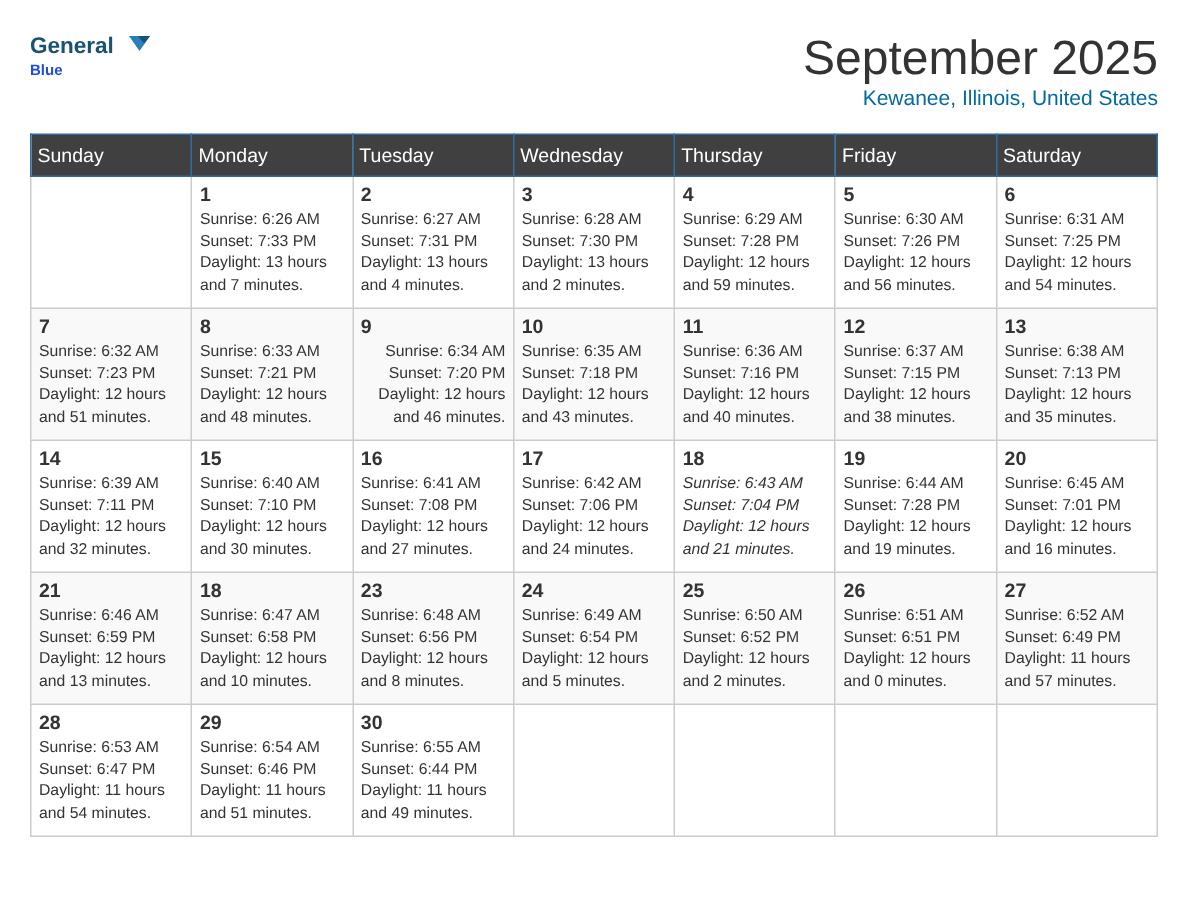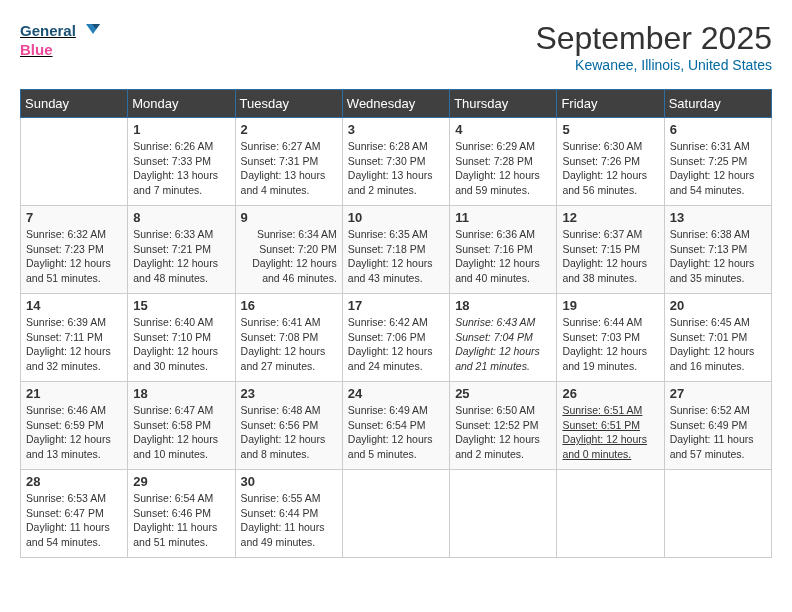--- a/index.html
+++ b/index.html
@@ -71,29 +71,29 @@
     }
     tbody tr td.empty {
       background: #fff;
     }
   </style>
 </head>
 <body>
 
 <div class="header">
   <div class="logo">
-    <div style="display:flex;flex-direction:column;line-height:1.1;text-decoration:underline;">
+    <div style="display:flex;flex-direction:column;line-height:1.1;">
       <div style="display:flex;align-items:center;">
         <span style="font-size:15px;font-weight:bold;color:#1a5276;">General</span>
         <svg width="22" height="22" viewBox="0 0 22 22" style="margin-left:2px;">
           <polygon points="8,4 22,4 15,14" fill="#2980b9"></polygon>
           <polygon points="14,4 22,4 18,9" fill="#1a5276"></polygon>
         </svg>
       </div>
-      <span style="font-size:15px;font-weight:bold;color:#ec4899;">Blue</span>
+      <span style="font-size:10px;font-weight:bold;color:#1d4ed8;">Blue</span>
     </div>
   </div>
   <div class="title-block">
     <div class="month-title">September 2025</div>
     <div class="location">Kewanee, Illinois, United States</div>
   </div>
 </div>
 
 <table>
   <thead>
@@ -236,21 +236,21 @@
         <td>
           <span class="day-number">18</span>
           <div class="day-info" style="white-space: pre-line; font-style: italic;">Sunrise: 6:43 AM
 Sunset: 7:04 PM
 Daylight: 12 hours
 and 21 minutes.</div>
         </td>
         <td>
           <span class="day-number">19</span>
           <div class="day-info" style="white-space: pre-line;">Sunrise: 6:44 AM
-Sunset: 7:03 PM
+Sunset: 7:28 PM
 Daylight: 12 hours
 and 19 minutes.</div>
         </td>
         <td>
           <span class="day-number">20</span>
           <div class="day-info" style="white-space: pre-line;">Sunrise: 6:45 AM
 Sunset: 7:01 PM
 Daylight: 12 hours
 and 16 minutes.</div>
         </td>
@@ -280,27 +280,27 @@
         <td>
           <span class="day-number">24</span>
           <div class="day-info" style="white-space: pre-line;">Sunrise: 6:49 AM
 Sunset: 6:54 PM
 Daylight: 12 hours
 and 5 minutes.</div>
         </td>
         <td>
           <span class="day-number">25</span>
           <div class="day-info" style="white-space: pre-line;">Sunrise: 6:50 AM
-Sunset: 12:52 PM
+Sunset: 6:52 PM
 Daylight: 12 hours
 and 2 minutes.</div>
         </td>
         <td>
           <span class="day-number">26</span>
-          <div class="day-info" style="white-space: pre-line; text-decoration: underline;">Sunrise: 6:51 AM
+          <div class="day-info" style="white-space: pre-line;">Sunrise: 6:51 AM
 Sunset: 6:51 PM
 Daylight: 12 hours
 and 0 minutes.</div>
         </td>
         <td>
           <span class="day-number">27</span>
           <div class="day-info" style="white-space: pre-line;">Sunrise: 6:52 AM
 Sunset: 6:49 PM
 Daylight: 11 hours
 and 57 minutes.</div>

